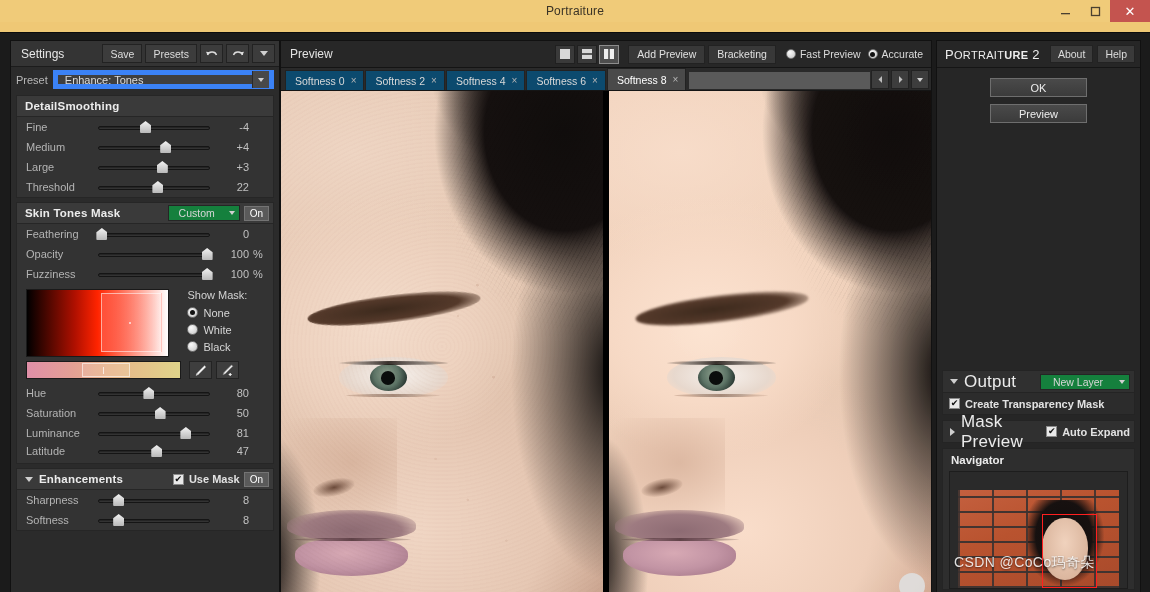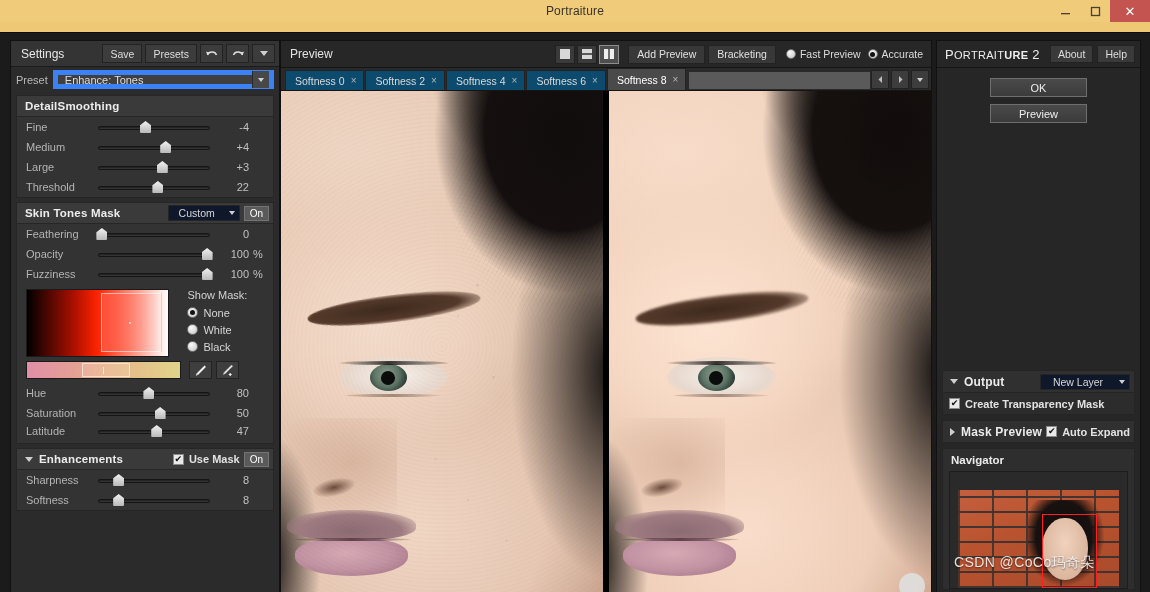--- a/index.html
+++ b/index.html
@@ -71,21 +71,21 @@
   }
   .grouphead .gname { font-weight:bold; font-size:11.5px; color:#ececec; flex:1; letter-spacing:.2px; }
   .tri { width:0;height:0; margin-right:6px; }
   .tri.down { border-left:4px solid transparent;border-right:4px solid transparent;border-top:5px solid #cfcfcf; }
   .tri.right { border-top:4px solid transparent;border-bottom:4px solid transparent;border-left:5px solid #cfcfcf; }
   .onbtn {
     height:15px; padding:0 5px; background:#5a5a5a; border:1px solid #747474;
     color:#fff; font-size:10px; display:flex; align-items:center; margin-left:4px;
   }
   .minidrop {
-    height:16px; width:72px; background:#0f172a; border:1px solid #252525;
+    height:16px; width:72px; background:#15803d; border:1px solid #252525;
     display:flex; align-items:center; font-size:10.5px; color:#d6d6d6;
   }
   .minidrop .mv { flex:1; text-align:center; }
   .minidrop .ma { width:14px; display:flex; align-items:center; justify-content:center; }
 
   .sliderrow { display:flex; align-items:center; height:20px; padding:0 6px 0 9px; }
   .slabel { width:72px; color:#b4b4b4; font-size:11px; }
   .strack {
     position:relative; width:112px; height:20px; display:flex; align-items:center;
   }
@@ -293,21 +293,21 @@
   .okwrap { padding:10px 0 0 0; display:flex; flex-direction:column; align-items:center; gap:7px; }
   .bigbtn {
     width:97px;height:19px;background:linear-gradient(#4a4a4a,#3b3b3b);
     border:1px solid #6e6e6e; color:#ededed; font-size:11px;
     display:flex;align-items:center;justify-content:center;
   }
   .rsection {
     margin:0 5px; background:#303030; border:1px solid #242424;
   }
   .rsechead { height:21px; display:flex; align-items:center; padding:0 4px 0 7px; }
-  .rsechead .rname { font-weight:bold; font-size:12px; color:#ebebeb; flex:1; letter-spacing:.2px;}
+  .rsechead .rname { font-weight:normal; font-size:17px; color:#ebebeb; flex:1; letter-spacing:.2px;}
   .rsecbody { height:22px; display:flex; align-items:center; padding:0 6px; background:#2c2c2c;
               border-top:1px solid #242424;}
   .navhead { height:22px; display:flex; align-items:center; padding:0 8px; }
   .navhead .rname { font-weight:bold; font-size:11.5px; color:#ebebeb; }
   .navthumb {
     margin:0 6px; height:118px; position:relative; overflow:hidden; background:#2a2a2a;
     border:1px solid #1d1d1d;
   }
   .brick {
     position:absolute; left:8px; right:8px; top:18px; bottom:0;
@@ -534,20 +534,29 @@
         </div>
         <div class="sliderrow">
           <div class="slabel">Saturation</div>
           <div class="strack">
             <div class="bar"></div>
             <div class="knob" style="left:55%"></div>
           </div>
           <div class="sval">50</div>
           <div class="sunit"></div>
         </div>
+        <div class="sliderrow">
+          <div class="slabel">Luminance</div>
+          <div class="strack">
+            <div class="bar"></div>
+            <div class="knob" style="left:78%"></div>
+          </div>
+          <div class="sval">81</div>
+          <div class="sunit"></div>
+        </div>
         <div class="sliderrow" style="padding-bottom:4px">
           <div class="slabel">Latitude</div>
           <div class="strack">
             <div class="bar"></div>
             <div class="knob" style="left:52%"></div>
           </div>
           <div class="sval">47</div>
           <div class="sunit"></div>
         </div>
       </div>

